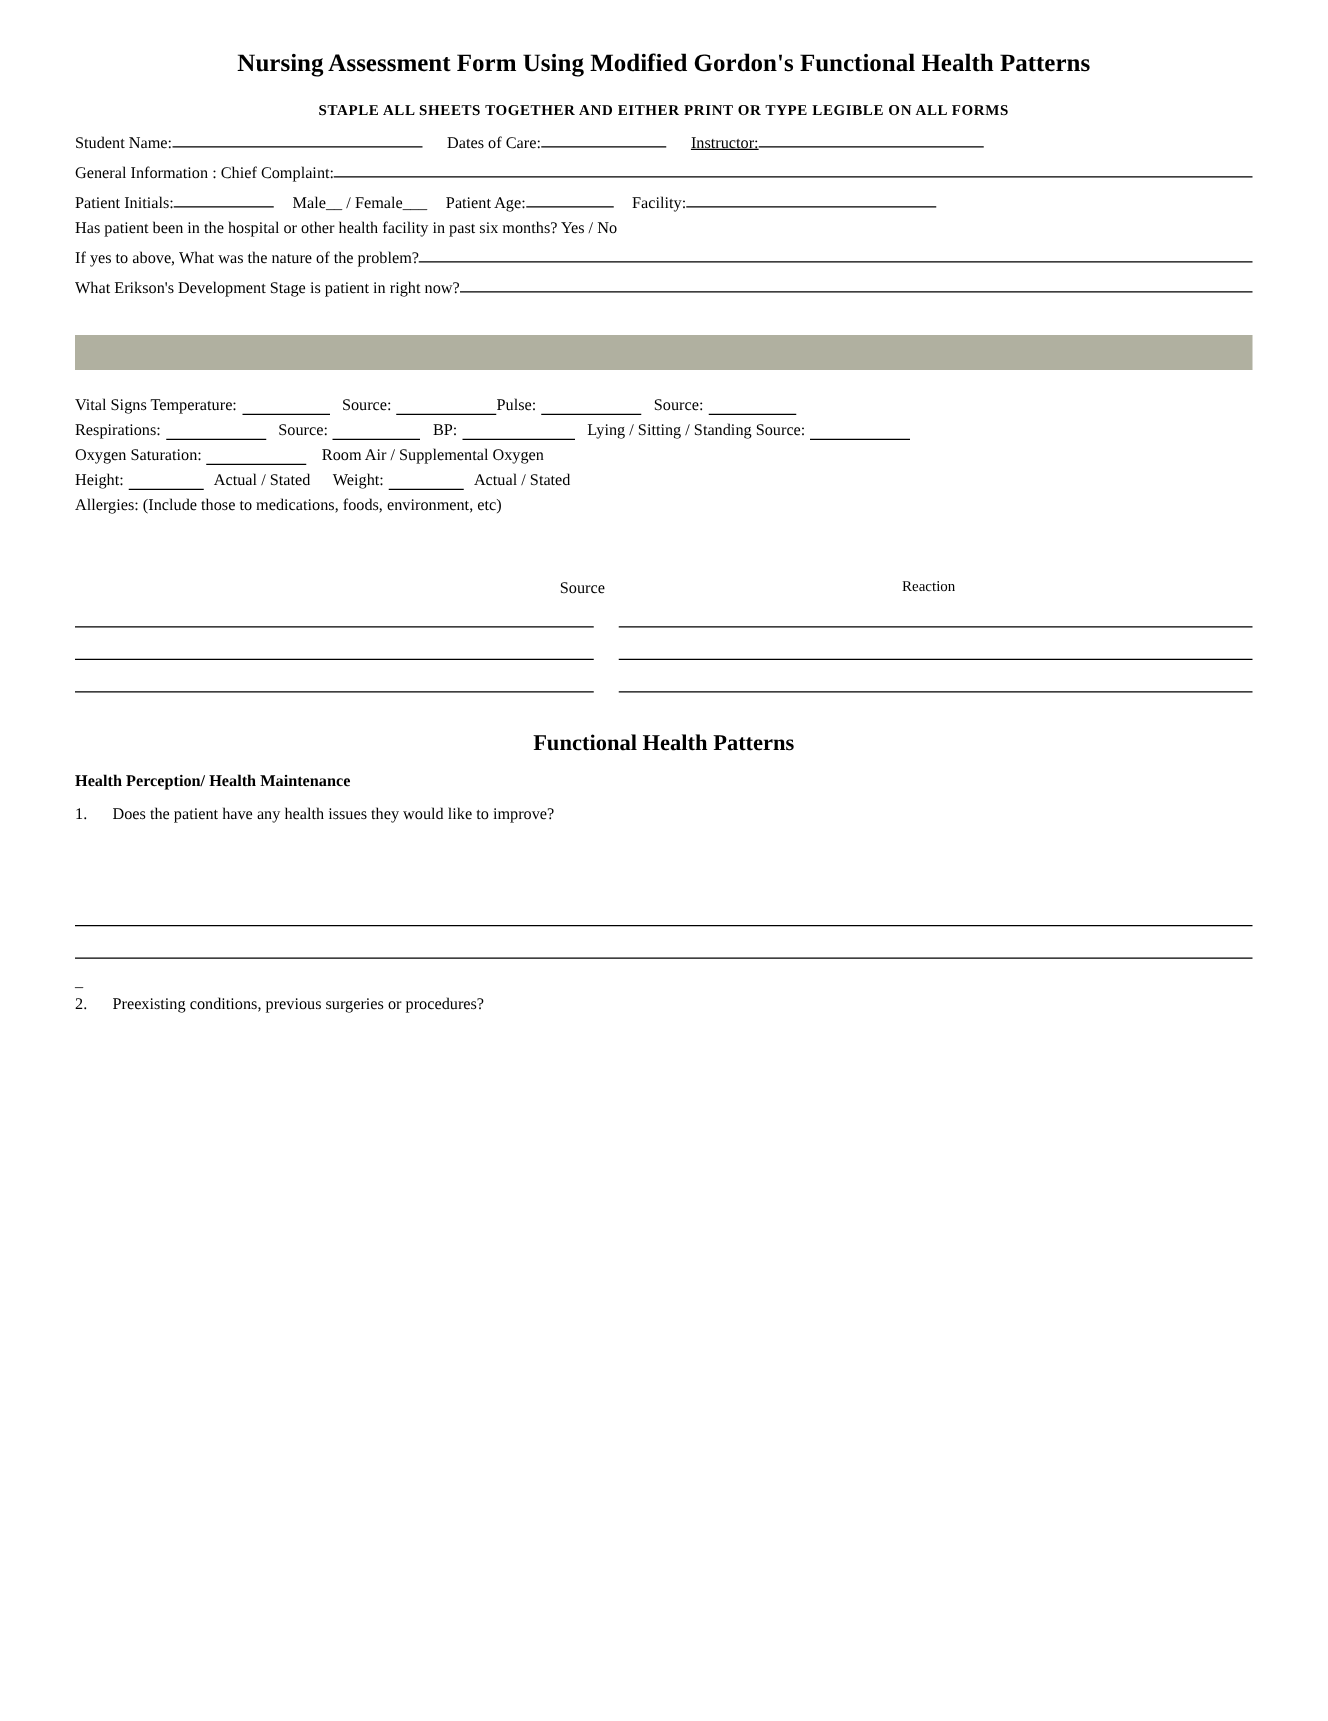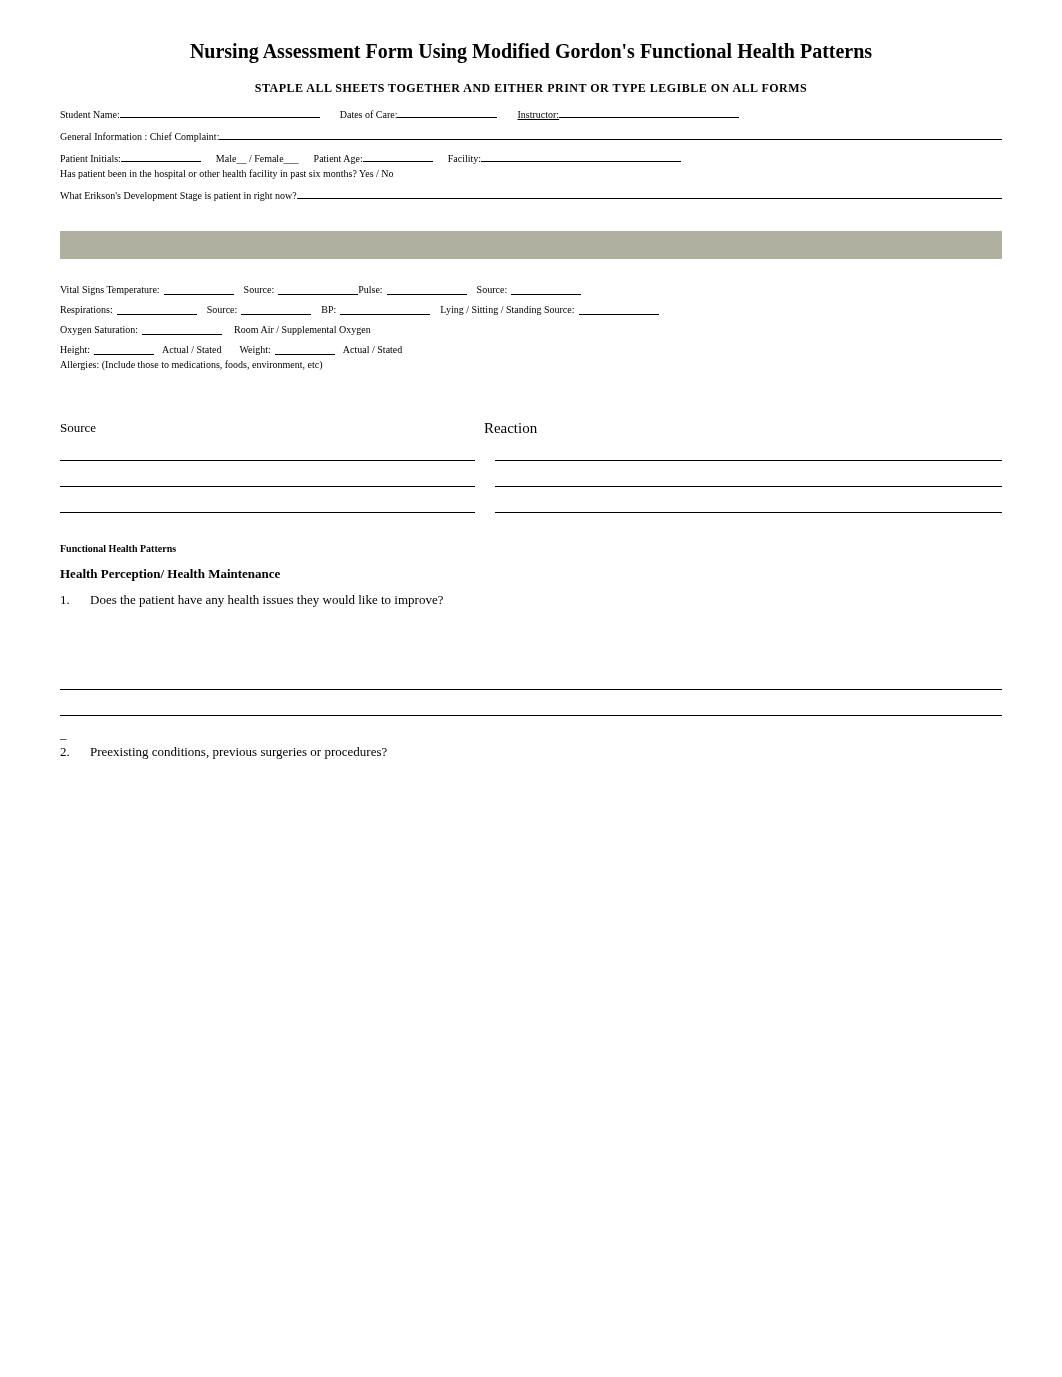--- a/index.html
+++ b/index.html
@@ -43,21 +43,21 @@
 
     .form-row {
       display: flex;
       align-items: baseline;
       margin-bottom: 4px;
       flex-wrap: wrap;
     }
 
     .label {
       white-space: nowrap;
-      font-size: 10px;
+      font-size: 13px;
     }
 
     .underline-field {
       border-bottom: 1px solid #000;
       display: inline-block;
       min-width: 60px;
       height: 16px;
       vertical-align: bottom;
     }
 
@@ -105,28 +105,28 @@
       margin-bottom: 30px;
     }
 
     .source-reaction-header {
       display: flex;
       margin-bottom: 6px;
     }
 
     .source-col-header {
       width: 45%;
-      text-align: left;
+      text-align: right;
       font-size: 13px;
     }
 
     .reaction-col-header {
       width: 55%;
-      text-align: left;
-      font-size: 15px;
+      text-align: center;
+      font-size: 12px;
     }
 
     .source-reaction-row {
       display: flex;
       margin-bottom: 8px;
     }
 
     .source-field {
       width: 45%;
       border-bottom: 1px solid #000;
@@ -135,21 +135,22 @@
     }
 
     .reaction-field {
       width: 55%;
       border-bottom: 1px solid #000;
       height: 18px;
       margin-left: 20px;
     }
 
     .functional-title {
-      font-size: 10px;
+      text-align: center;
+      font-size: 18px;
       font-weight: bold;
       margin-bottom: 12px;
     }
 
     .section-heading {
       font-size: 13px;
       font-weight: bold;
       margin-bottom: 10px;
     }
 
@@ -206,20 +207,24 @@
     <span class="label" style="margin-left:15px;">Patient Age:</span>
     <span class="underline-field" style="min-width:70px;"></span>
     <span class="label" style="margin-left:15px;">Facility:</span>
     <span class="underline-field" style="min-width:200px;"></span>
   </div>
 
   <div class="form-row">
     <span class="label">Has patient been in the hospital or other health facility in past six months? Yes /   No</span>
   </div>
 
+  <div class="form-row">
+    <span class="label">If yes to above, What was the nature of the problem?</span>
+    <span class="underline-long"></span>
+  </div>
 
   <div class="form-row">
     <span class="label">What Erikson's Development Stage  is patient in right now?</span>
     <span class="underline-long"></span>
   </div>
 
   <div class="section-divider">
     <span class="divider-text"></span>
   </div>
 

